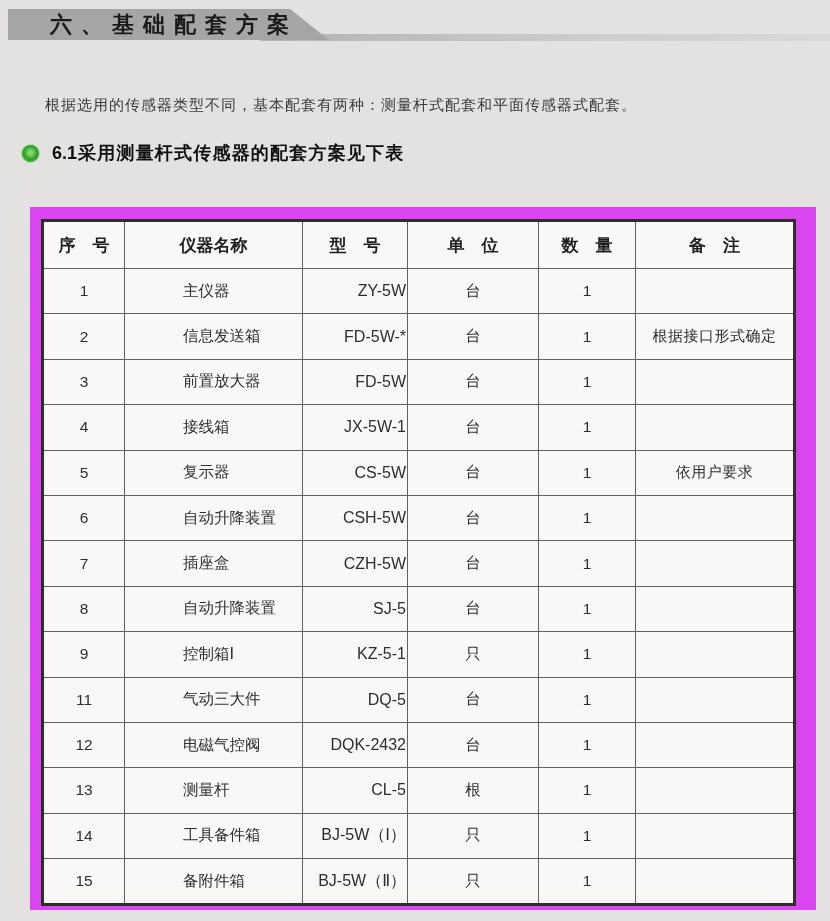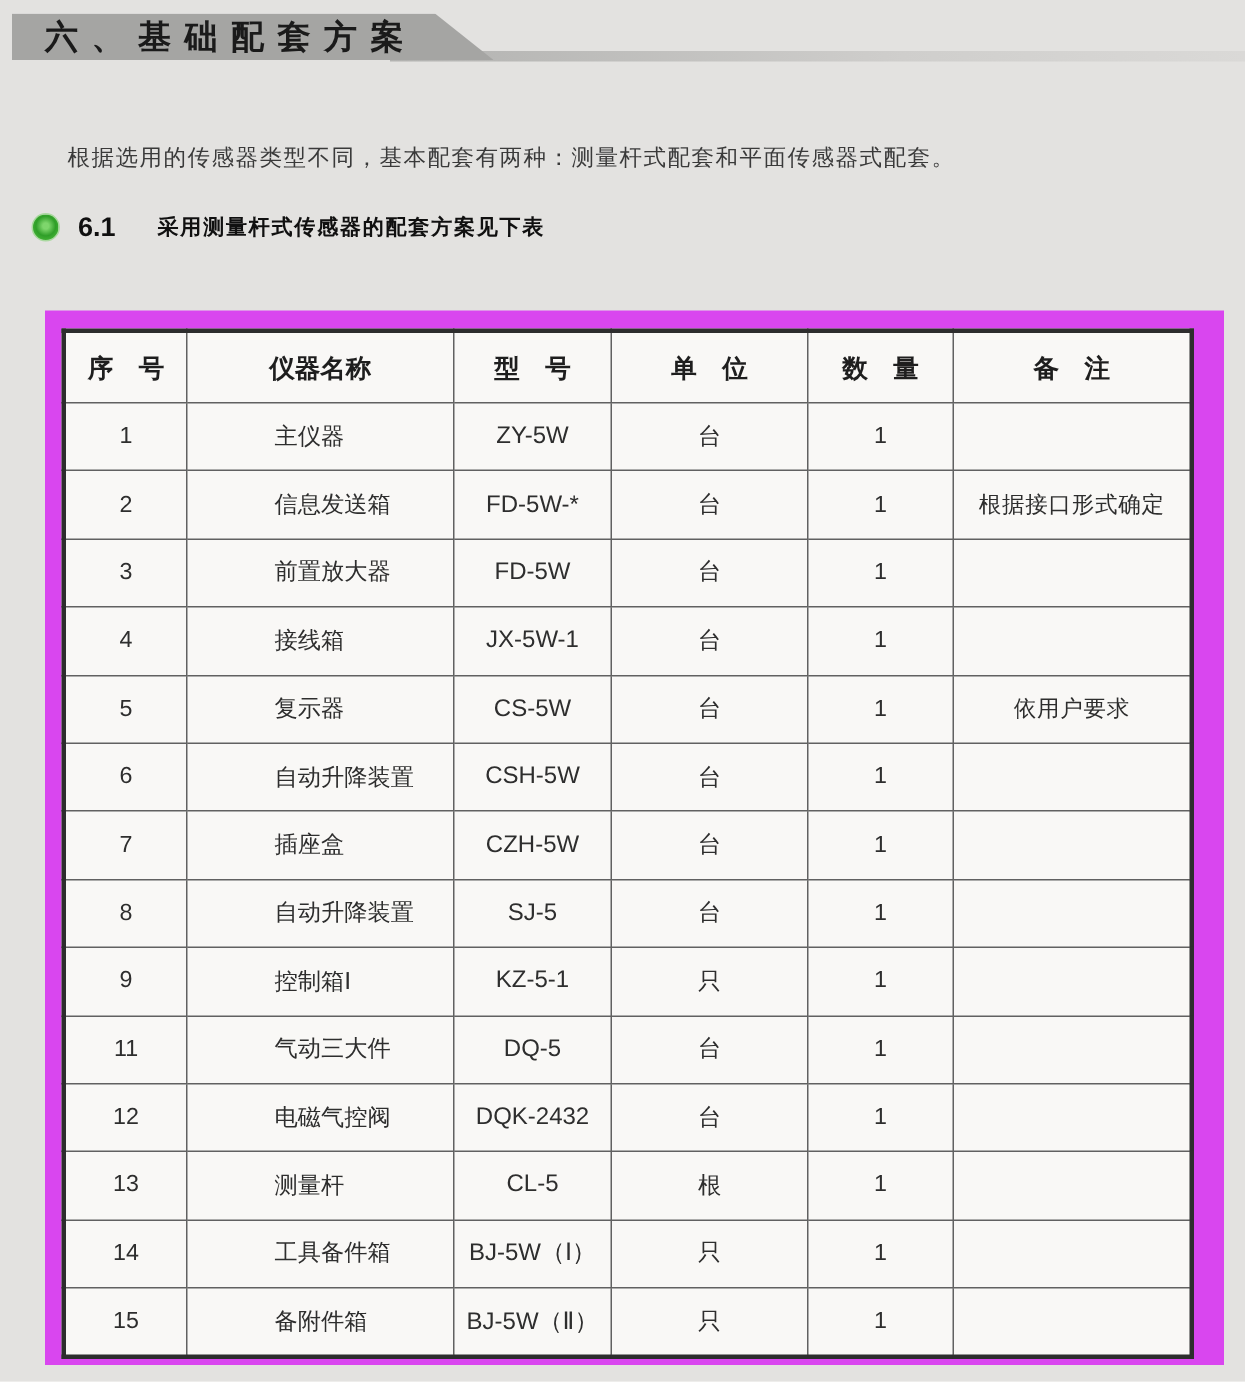--- a/index.html
+++ b/index.html
@@ -10,20 +10,21 @@
   }
   
   .banner-strip{
     position:absolute;top:34px;left:260px;right:0;height:7px;
     background:linear-gradient(to right,#b2b2b0,#cfcecc 60%,#dad9d7);
   }
   .banner{
     position:absolute;top:9px;left:8px;width:340px;height:31px;
     background:#a5a5a3;
     clip-path:polygon(0 0,282px 0,321px 100%,0 100%);
+    padding-left:20px;
   }
   .banner-title{
     display:block;line-height:32px;padding-left:22px;
     font-size:22px;font-weight:bold;color:#1a1a1a;letter-spacing:9px;
     white-space:nowrap;
   }
   
   .intro{
     position:absolute;top:81px;left:45px;width:760px;
     font-size:15px;color:#3a3a3a;letter-spacing:1px;
@@ -35,21 +36,21 @@
   }
   .bullet{
     width:17px;height:17px;border-radius:50%;flex:0 0 auto;
     background:radial-gradient(circle at 50% 45%,#7ed66c 16%,#2f9e28 52%,#3fae33 72%,#8fd584 96%);
     border:1px solid #a9d89f;
   }
   .subheading .num{
     margin-left:12px;font-size:18px;font-weight:bold;color:#101010;
   }
   .subheading .txt{
-    margin-left:28px;font-size:14px;font-weight:bold;color:#101010;letter-spacing:1.2px;
+    margin-left:1px;font-size:18px;font-weight:bold;color:#101010;letter-spacing:1.2px;
     white-space:nowrap;
     font-family:Liberation Serif, serif;
   }
   
   .panel{
     position:absolute;left:30px;top:207px;width:786px;height:703px;
     background:#d946ef;
   }
   table.equip{
     position:absolute;left:11px;top:12px;width:752px;height:681px;
@@ -59,21 +60,21 @@
   table.equip{border:3px solid #2d2d2d;}
   table.equip th{
     height:44px;font-size:17px;font-weight:bold;color:#1e1e1e;
     text-align:center;vertical-align:middle;white-space:nowrap;
   }
   table.equip td{
     height:42.4px;font-size:15.5px;color:#2e2e2e;
     text-align:center;vertical-align:middle;white-space:nowrap;
   }
   table.equip td.name{text-align:left;padding-left:58px;}
-  table.equip td.model{text-align:center;padding-left:1px;font-size:16px;}
+  table.equip td.model{text-align:right;padding-left:1px;font-size:16px;}
   table.equip td.remark{font-size:15px;letter-spacing:0.5px;}
 </style>
 </head>
 <body>
 
 <div class="banner-strip"></div>
 <div class="banner">
   <span class="banner-title">六、基础配套方案</span>
 </div>
 

